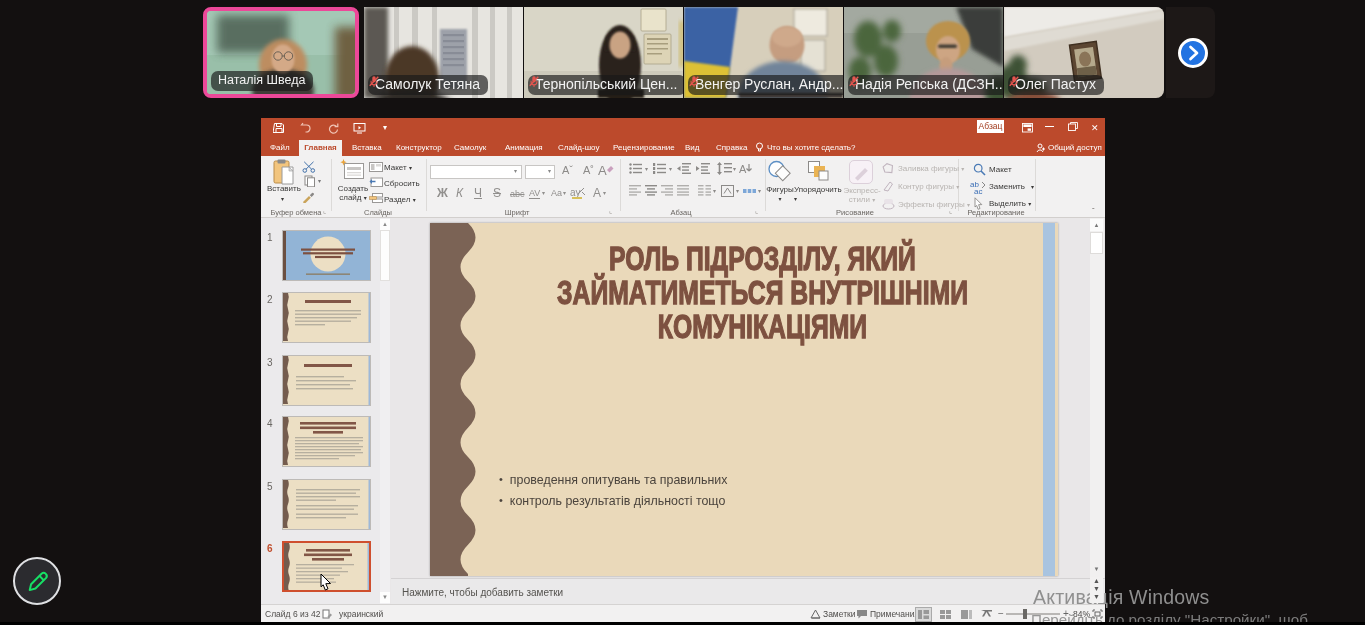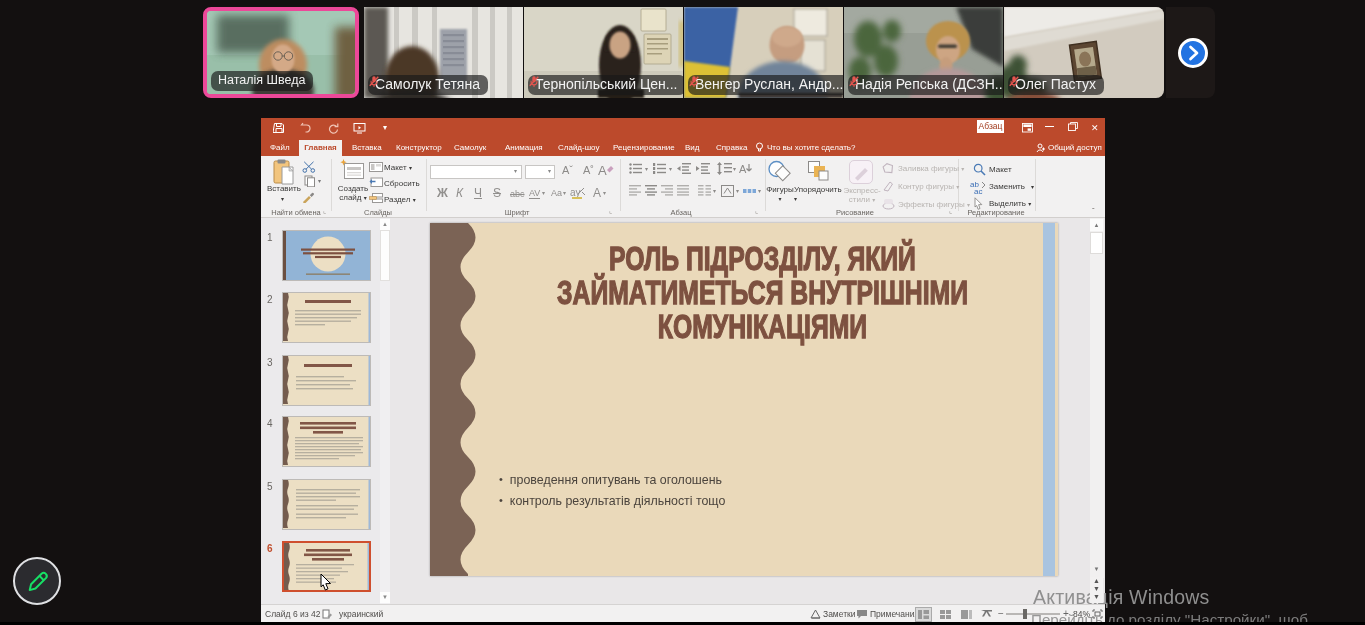--- a/index.html
+++ b/index.html
@@ -265,21 +265,21 @@
       </svg>
     <span class="abs" style="left:506px;top:3px">Что вы хотите сделать?</span>
     <svg class="abs" style="left:775px;top:3px" width="10" height="10" viewBox="0 0 10 10">
         <circle cx="4" cy="3" r="2" fill="none" stroke="#fff"></circle>
         <path d="M1 9 a3.2 3.2 0 0 1 6 0 M7.5 4.5 v3 M6 6 h3" fill="none" stroke="#fff"></path>
       </svg>
     <span class="abs" style="left:787px;top:3px">Общий доступ</span>
   </div>
   <div id="ribbon">
     <div class="gsep" style="left:70px"></div><div class="gsep" style="left:165px"></div><div class="gsep" style="left:359px"></div><div class="gsep" style="left:504px"></div><div class="gsep" style="left:697px"></div><div class="gsep" style="left:774px"></div>
-    <div class="glab" style="left:4px;width:62px">Найти обмена</div>
+    <div class="glab" style="left:4px;width:62px">Буфер обмена</div>
     <div class="glab" style="left:87px;width:60px">Слайды</div>
     <div class="glab" style="left:226px;width:60px">Шрифт</div>
     <div class="glab" style="left:390px;width:60px">Абзац</div>
     <div class="glab" style="left:564px;width:60px">Рисование</div>
     <div class="glab" style="left:700px;width:70px">Редактирование</div>
     <span class="abs" style="left:62px;top:51px;font-size:7px;color:#9a9692">⌞</span>
     <span class="abs" style="left:348px;top:51px;font-size:7px;color:#9a9692">⌞</span>
     <span class="abs" style="left:494px;top:51px;font-size:7px;color:#9a9692">⌞</span>
     <span class="abs" style="left:688px;top:51px;font-size:7px;color:#9a9692">⌞</span>
     <span class="abs" style="left:831px;top:50px;font-size:8px;color:#69655f">ˆ</span>
@@ -638,24 +638,27 @@
       <div class="abs" style="left:699px;top:14px;width:13px;height:22px;background:#fff;border:1px solid #dedcda"></div>
       <div class="abs" style="left:699px;top:345px;width:13px;height:12px;color:#777;font-size:6px;text-align:center;line-height:12px">▼</div>
 
     </div>
     <div id="slide">
       <svg class="abs" style="left:0;top:0" width="50" height="353" viewBox="0 0 50 353">
           <path d="M0 0 H38 Q53 14.6 38 29.25 T38 58.5 T38 87.75 T38 117 T38 146.25 T38 175.5 T38 204.75 T38 234 T38 263.25 T38 292.5 T38 321.75 T38 351 V353 H0 Z" fill="#7b6355"></path>
         </svg>
       <div class="abs" style="left:613px;top:0;width:12px;height:353px;background:#a9c4e0"></div>
       <div id="stitle">РОЛЬ ПІДРОЗДІЛУ, ЯКИЙ<br>ЗАЙМАТИМЕТЬСЯ ВНУТРІШНІМИ<br>КОМУНІКАЦІЯМИ</div>
-      <div class="bl" style="top:249.5px">проведення опитувань та оголошень</div>
+      <div class="bl" style="top:249.5px">проведення опитувань та правильних</div>
       <div class="bl" style="top:271px">контроль результатів діяльності тощо</div>
     </div>
     <div class="abs" style="left:829px;top:359px;width:13px;height:26px;background:#f2f1f1;color:#555;font-size:7px;text-align:center;line-height:8px;z-index:3">▲<br>▼<br>▼</div>
+      <div id="notes">
+        <span style="position:absolute;left:11px;top:8px">Нажмите, чтобы добавить заметки</span>
+      </div>
     <div id="sbar">
       <span class="abs" style="left:4px;top:4px">Слайд 6 из 42</span>
       <svg class="abs" style="left:61px;top:4px" width="11" height="10" viewBox="0 0 11 10">
           <rect x="1" y="1" width="6" height="8" fill="#fff" stroke="#777"></rect>
           <path d="M7 9 l3-3 -1.5-1.5 -3 3 Z" fill="#999"></path>
         </svg>
       <span class="abs" style="left:78px;top:4px">украинский</span>
       <svg class="abs" style="left:549px;top:4px" width="11" height="10" viewBox="0 0 11 10">
           <path d="M1 9 L5.5 1 L10 9 Z M 1 9" fill="none" stroke="#666"></path>
           <path d="M2 9 h8" stroke="#666"></path>

